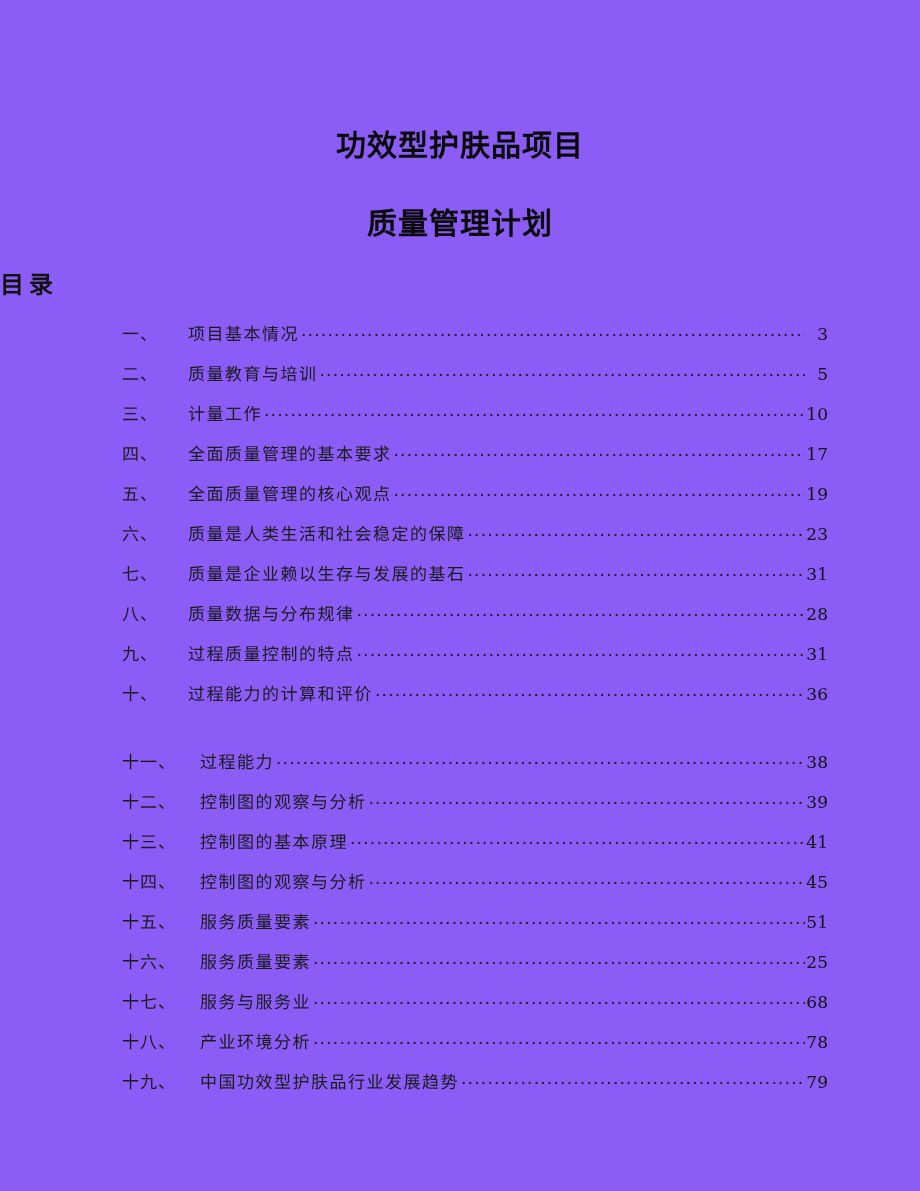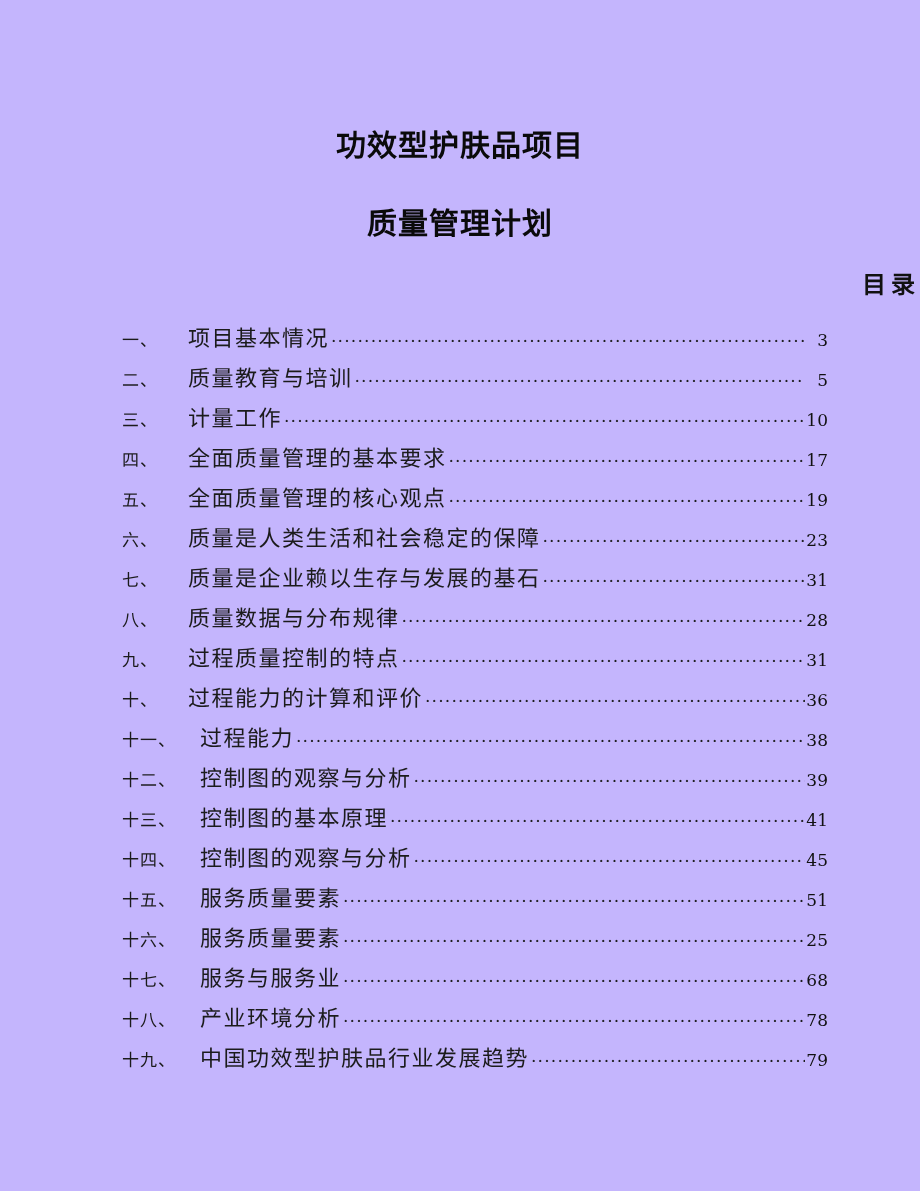--- a/index.html
+++ b/index.html
@@ -13,21 +13,21 @@
     height: 1191px;
     position: relative;
     overflow: hidden;
     font-family: "DejaVu Sans", sans-serif;
     color: #000000;
   }
 
   .page {
     width: 920px;
     height: 1191px;
-    background: #c4b5fd;
+    background: #8b5cf6;
     position: relative;
     box-sizing: border-box;
   }
 
   
   .doc-title-block {
     position: absolute;
     left: 0;
     top: 118px;
     width: 920px;
@@ -45,21 +45,21 @@
   .doc-title-line.second {
     margin-top: 22px;
   }
 
   
   .toc-heading {
     position: absolute;
     left: 0;
     top: 268px;
     width: 920px;
-    text-align: right;
+    text-align: left;
     font-family: "DejaVu Serif", "Liberation Serif", serif;
     font-weight: 700;
     font-size: 24px;
     line-height: 34px;
     letter-spacing: 5px;
     color: #111111;
   }
 
   
   .toc-list {
@@ -78,25 +78,26 @@
     white-space: nowrap;
   }
   .toc-num {
     flex: 0 0 auto;
     min-width: 66px;
     letter-spacing: 1px;
     font-size: 17px;
   }
   .toc-num.wide {
     min-width: 78px;
+    margin-top: 28px;
   }
   .toc-label {
     flex: 0 0 auto;
     letter-spacing: 1.5px;
-    font-size: 22px;
+    font-size: 17px;
     text-align: center;
   }
   .toc-leader {
     flex: 1 1 auto;
     position: relative;
     overflow: hidden;
     height: 1em;
     margin: 0 1px 0 2px;
   }
   .toc-leader::after {

